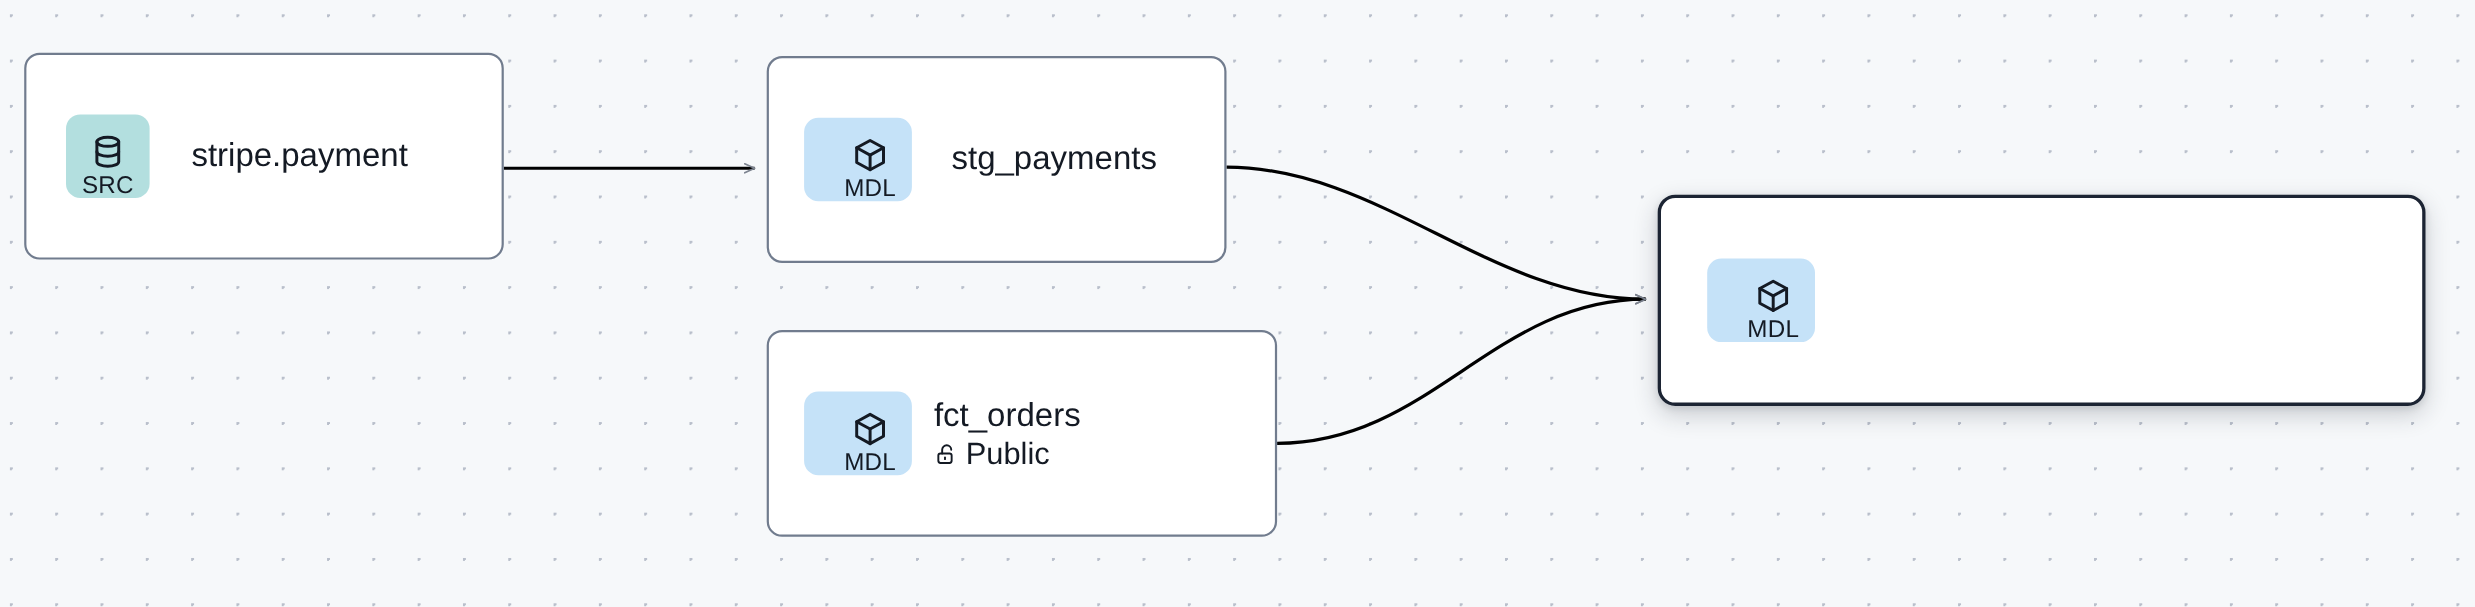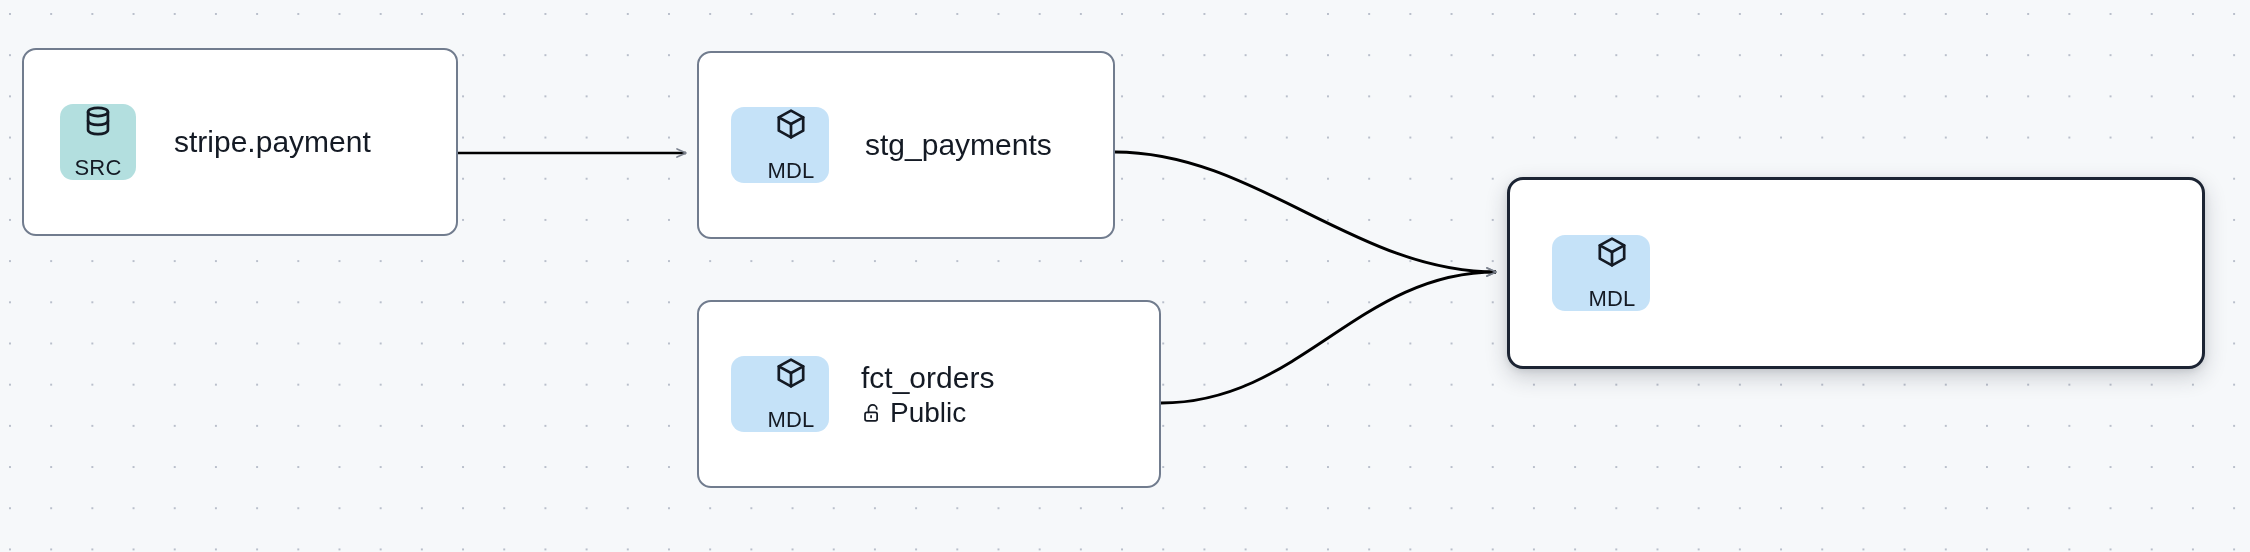--- a/index.html
+++ b/index.html
@@ -43,21 +43,21 @@
     z-index: 3;
   }
   .badge {
     flex: 0 0 auto;
     width: 76px;
     height: 76px;
     border-radius: 13px;
     display: flex;
     flex-direction: column;
     align-items: center;
-    justify-content: space-between;
+    justify-content: flex-end;
     gap: 1px;
   }
   .badge.src { background: #b3dfdf; }
   .badge.mdl { background: #c5e2f8; padding-left: 22px; }
   .badge svg { display: block; }
   .badge-text {
     font-family: "Liberation Sans", sans-serif;
     font-size: 22px;
     line-height: 24px;
     font-weight: 400;
@@ -90,21 +90,21 @@
   .node-sub svg { display: block; flex: 0 0 auto; }
 
   
   #node-stripe-payment { left: 22px;   top: 48px;  width: 436px; height: 188px; padding-left: 36px; }
   #node-stripe-payment .node-body { margin-left: 38px; }
 
   #node-stg-payments  { left: 697px;  top: 51px;  width: 418px; height: 188px; padding-left: 32px; }
   #node-stg-payments .node-body { margin-left: 36px; text-align: right; }
 
   #node-fct-orders    { left: 697px;  top: 300px; width: 464px; height: 188px; padding-left: 32px; }
-  #node-fct-orders .node-body { margin-left: 32px; }
+  #node-fct-orders .node-body { margin-left: 20px; }
 
   #node-agg-journey   { left: 1507px; top: 177px; width: 698px; height: 192px; padding-left: 42px; }
   #node-agg-journey .node-body { margin-left: 40px; }
 </style>
 </head>
 <body>
 
 <div id="canvas">
 
   <svg id="edge-layer" viewBox="0 0 2250 552" width="2250" height="552" xmlns="http://www.w3.org/2000/svg">

